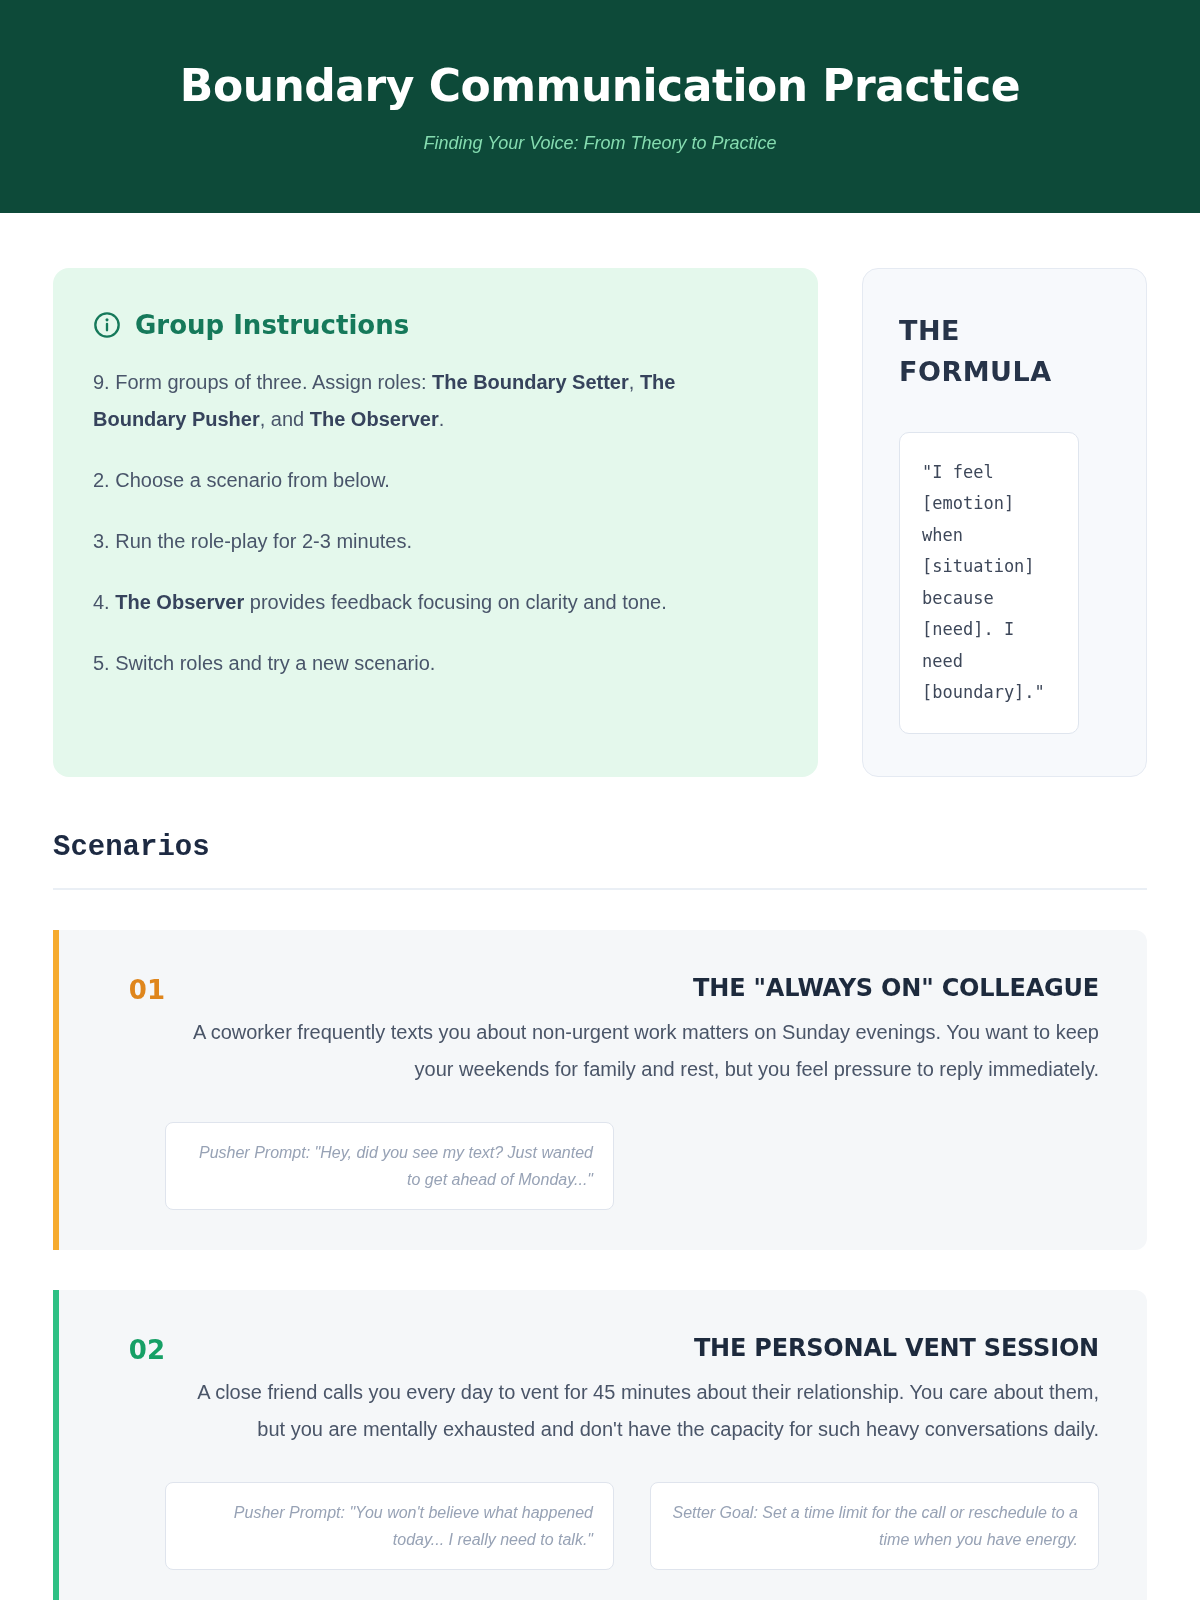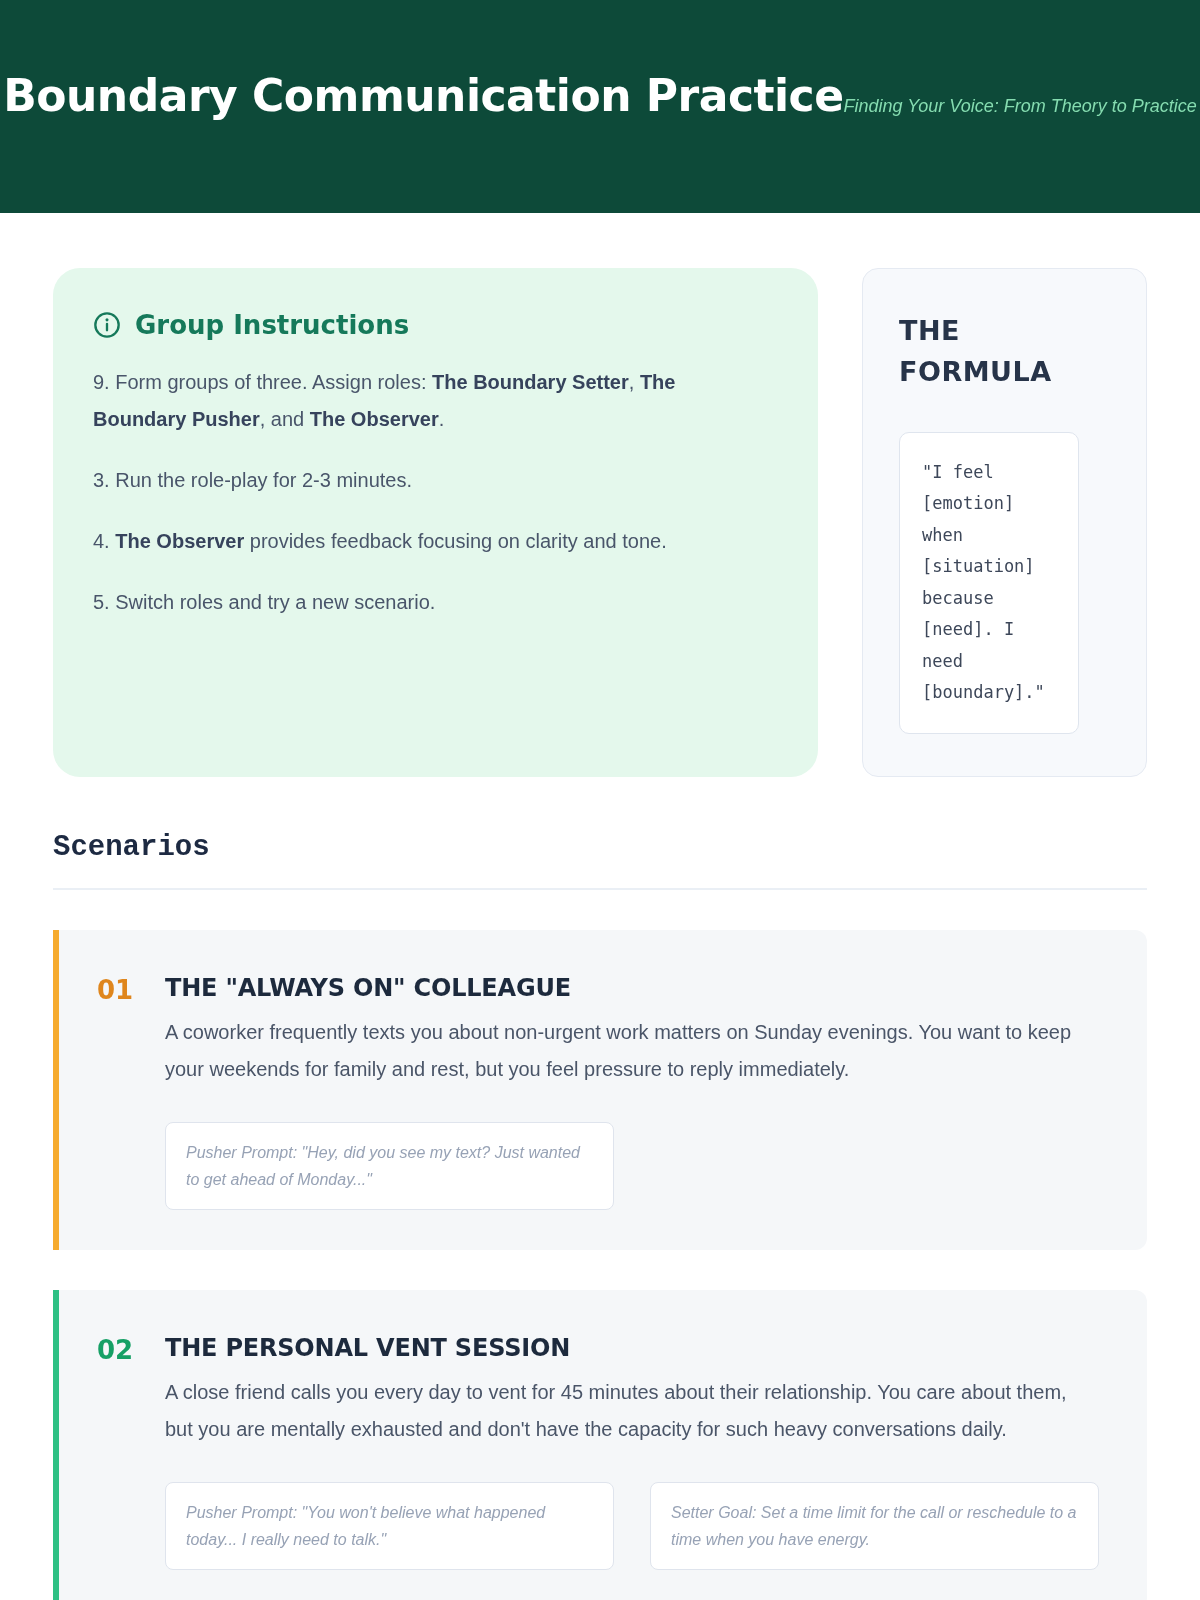--- a/index.html
+++ b/index.html
@@ -11,20 +11,21 @@
     height: 1600px;
     overflow: hidden;
     background: #ffffff;
     font-family: "Liberation Sans", sans-serif;
     -webkit-font-smoothing: antialiased;
   }
   
   .page-header {
     height: 213px;
     display: flex;
+    flex-direction: column;
     align-items: center;
     justify-content: center;
     text-align: center;
   }
   .page-title {
     font-family: "DejaVu Sans", sans-serif;
     font-size: 44px;
     font-weight: 800;
     letter-spacing: -0.5px;
     color: #ffffff;
@@ -41,21 +42,21 @@
     margin: 0 auto;
   }
   .top-row {
     display: grid;
     grid-template-columns: 1fr 285px;
     gap: 44px;
     margin-top: 55px;
   }
   
   .instructions-card {
-    border-radius: 27px;
+    border-radius: 16px;
     padding: 42px 44px 20px 40px;
     box-sizing: border-box;
   }
   .instructions-heading {
     display: flex;
     align-items: center;
     gap: 14px;
     font-family: "DejaVu Sans", sans-serif;
     font-size: 26px;
     font-weight: bold;
@@ -122,20 +123,21 @@
   }
   .scenario-card {
     background: #f5f7f9;
     border-left: 6px solid #14b8a6;
     border-radius: 0 12px 12px 0;
     margin-top: 40px;
     padding: 44px 48px 40px 38px;
     display: grid;
     grid-template-columns: 68px 1fr;
     align-items: start;
+    text-align: right;
   }
   .scenario-number {
     font-family: "DejaVu Sans", sans-serif;
     font-size: 26px;
     font-weight: bold;
     line-height: 1.15;
     padding-top: 2px;
   }
   .scenario-title {
     font-family: "DejaVu Sans", sans-serif;
@@ -188,20 +190,21 @@
             <circle cx="12" cy="12" r="10" stroke="currentColor" stroke-width="2"></circle>
             <line x1="12" y1="11" x2="12" y2="16.5" stroke="currentColor" stroke-width="2" stroke-linecap="round"></line>
             <circle cx="12" cy="7.6" r="1.3" fill="currentColor"></circle>
           </svg>
         </span>
         <span>Group Instructions</span>
       </h2>
 
       <p class="ins-item"><span>9. Form groups of three. Assign roles: </span><b>The Boundary Setter</b><span>, </span><b>The Boundary Pusher</b><span>, and </span><b>The Observer</b><span>.</span></p>
 
+      <p class="ins-item"><span>2. Choose a scenario from below.</span></p>
 
       <p class="ins-item"><span>3. Run the role-play for 2-3 minutes.</span></p>
 
       <p class="ins-item"><span>4. </span><b>The Observer</b><span> provides feedback focusing on clarity and tone.</span></p>
 
       <p class="ins-item"><span>5. Switch roles and try a new scenario.</span></p>
     </div>
 
     <aside class="formula-card">
       <h3 class="formula-title">THE FORMULA</h3>

